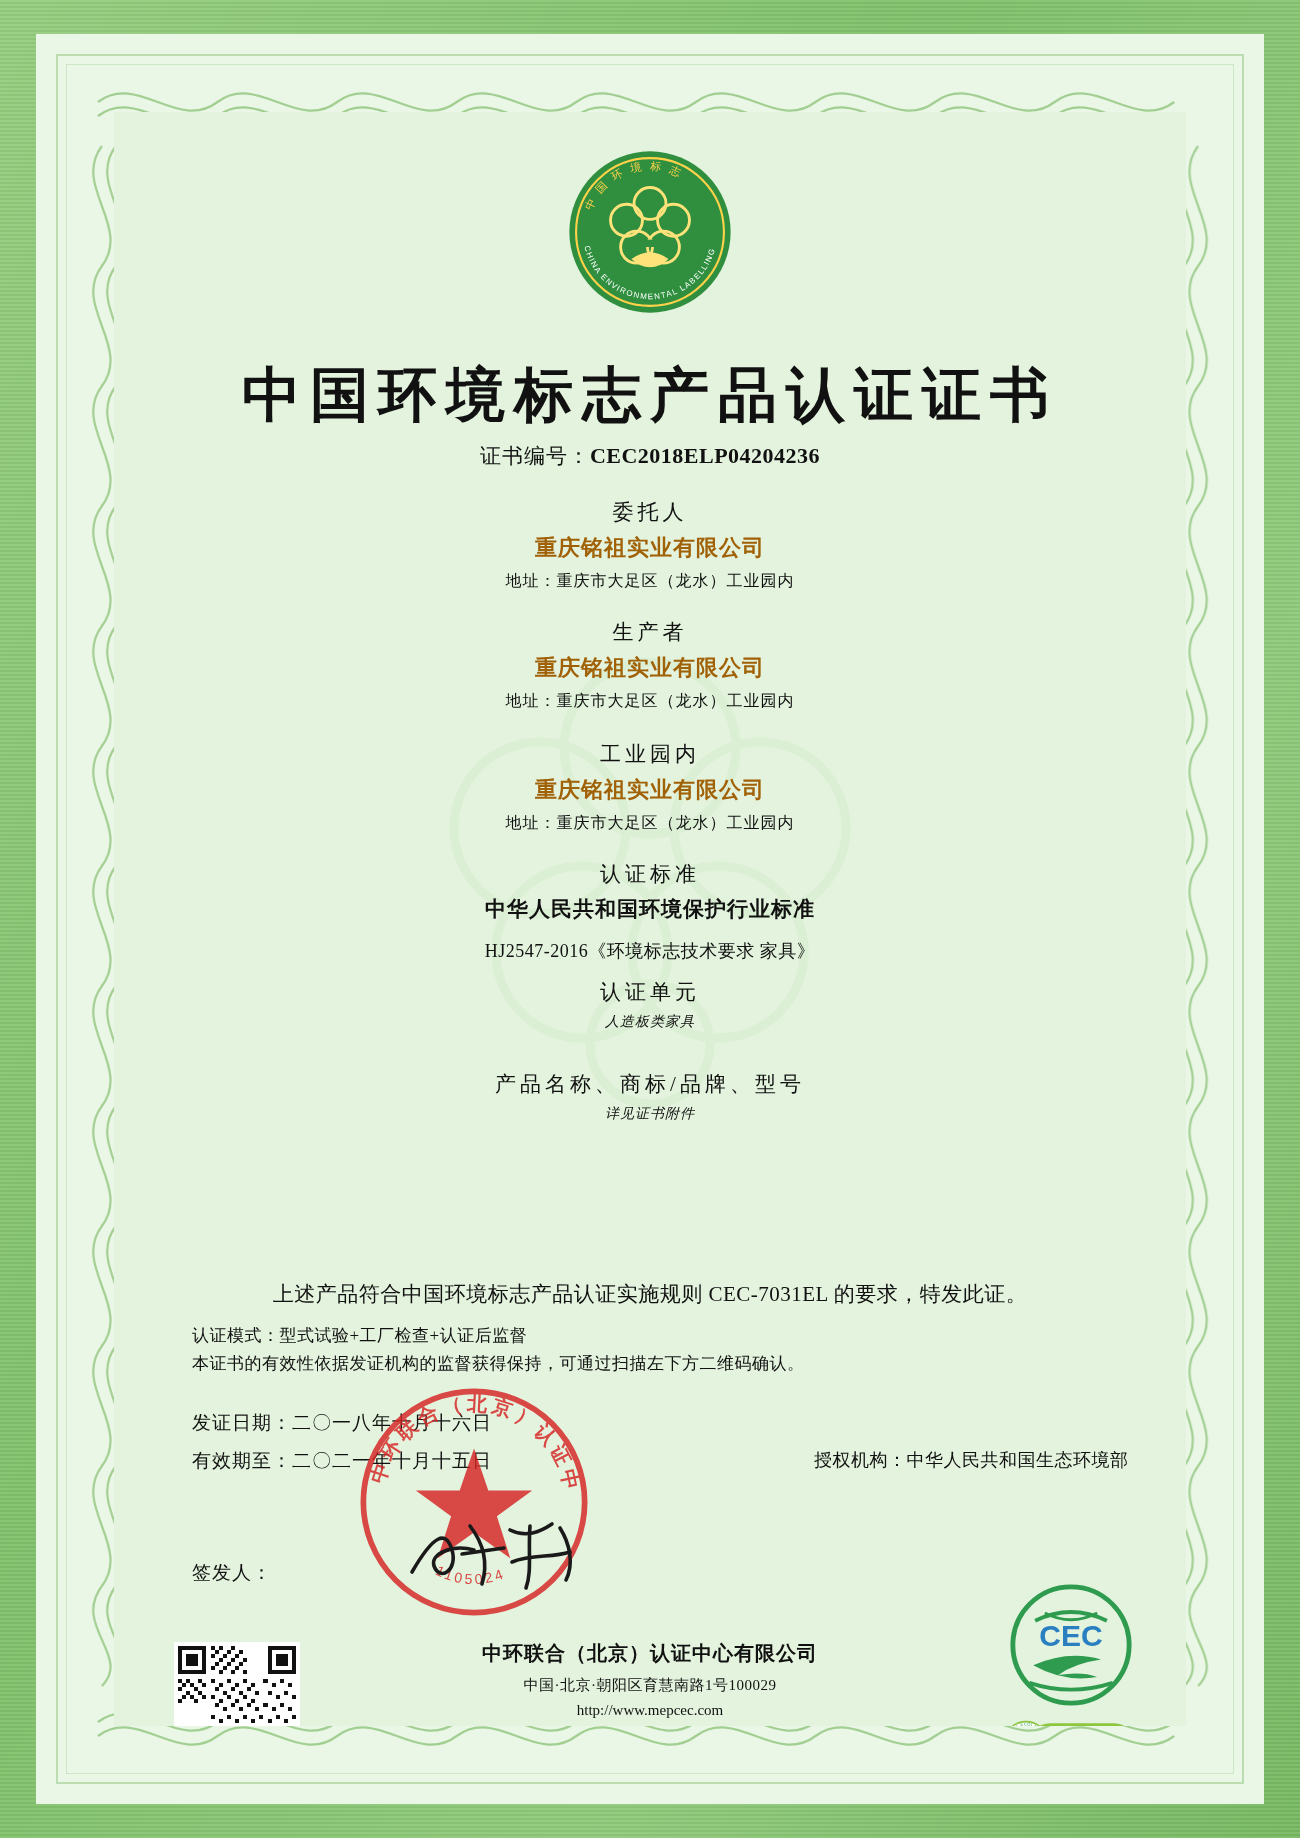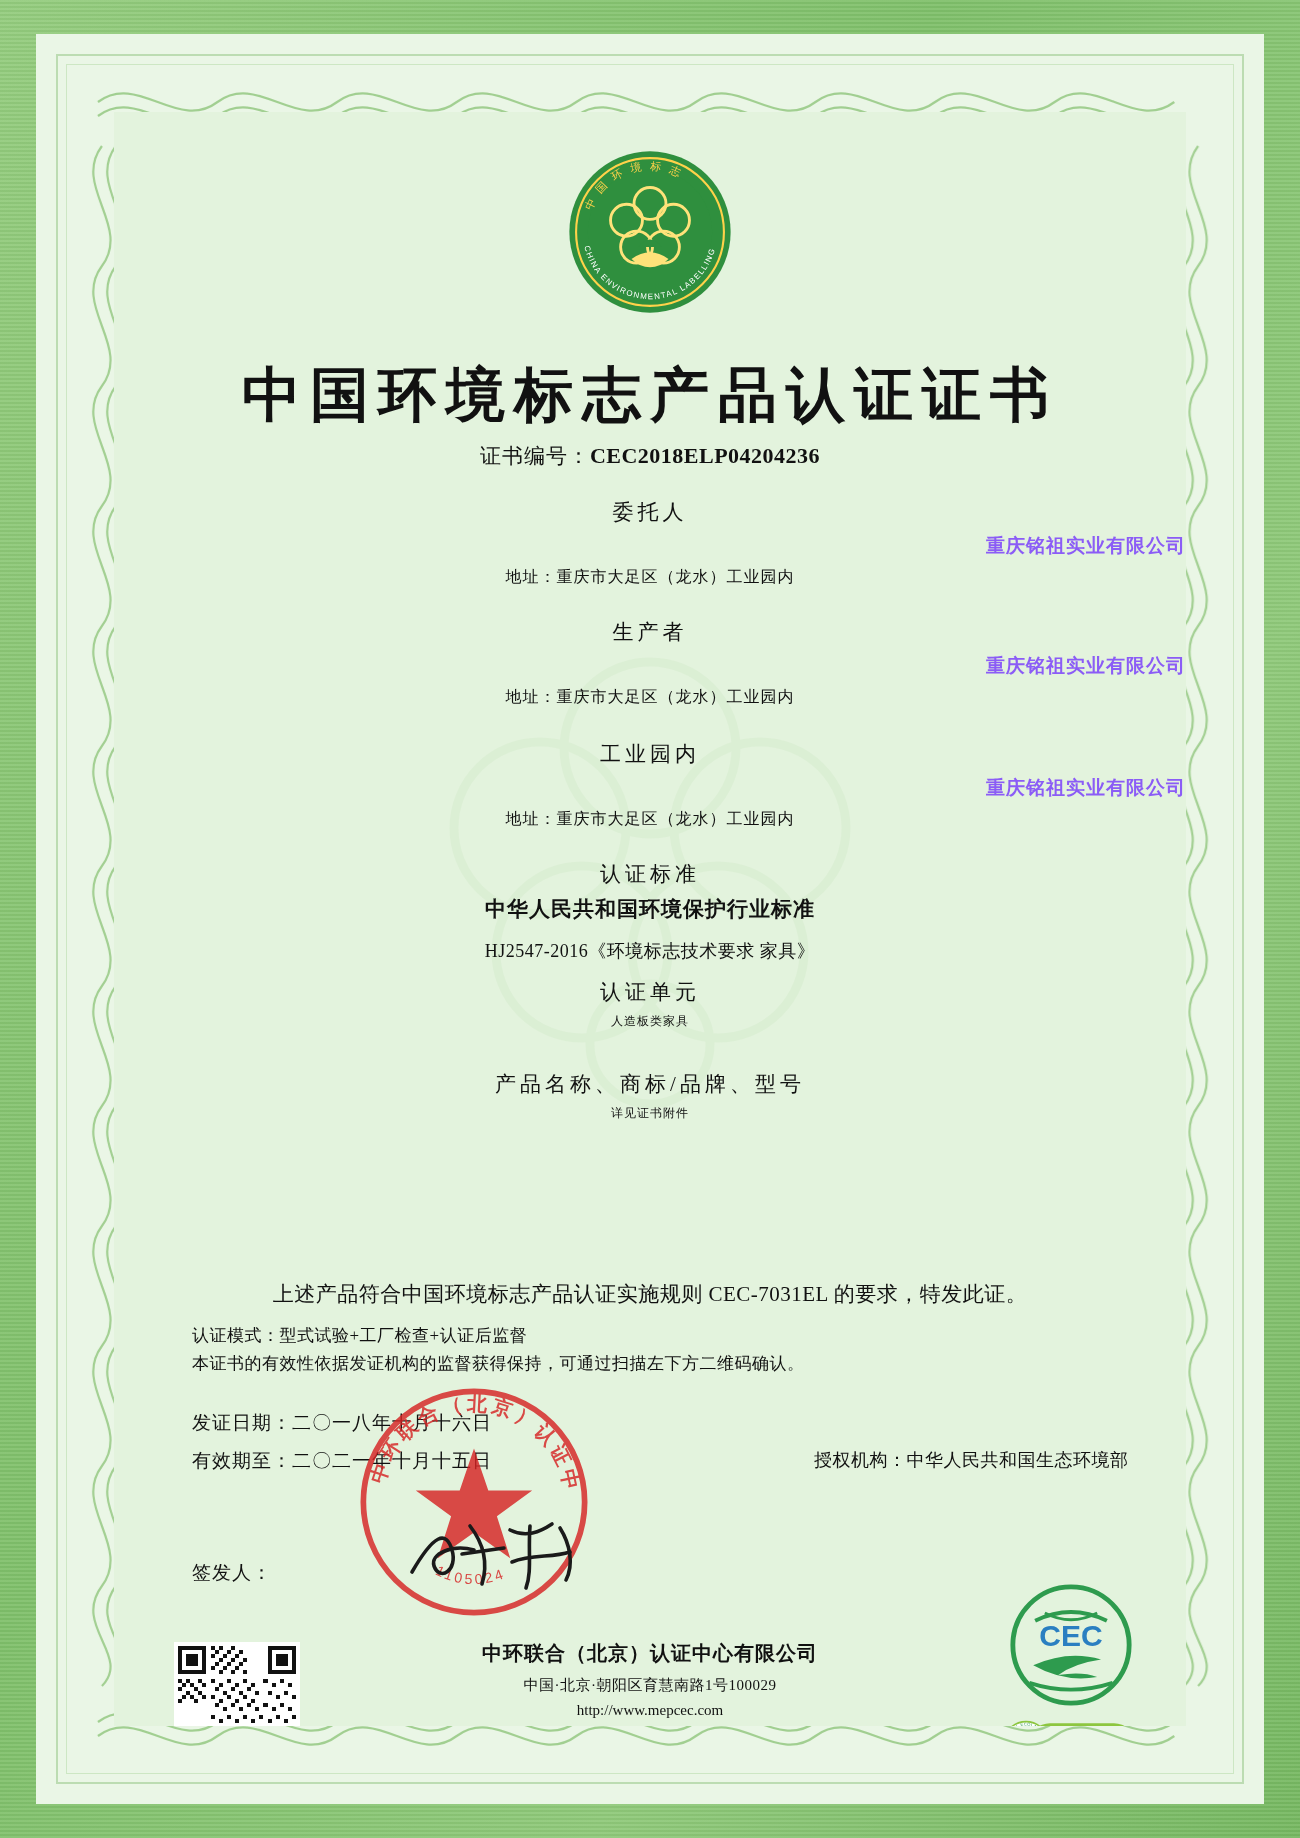--- a/index.html
+++ b/index.html
@@ -65,23 +65,23 @@
     font-size:59px;font-weight:bold;letter-spacing:9px;color:#111;
   }
   .cert-no{
     position:absolute;top:330px;left:0;right:0;text-align:center;
     font-size:21px;color:#111;letter-spacing:1px;
   }
   .cert-no .no-val{font-weight:bold;font-size:22px;letter-spacing:0.5px;}
 
   .block{position:absolute;left:0;right:0;text-align:center;}
   .lbl{font-size:21px;font-weight:normal;letter-spacing:4px;color:#111;}
-  .val{font-size:19px;font-weight:bold;letter-spacing:1px;color:#8b5cf6;margin-top:7px;text-align:right;}
+  .val{font-size:22px;font-weight:bold;letter-spacing:1px;color:#a16207;margin-top:7px;}
   .addr{font-size:16px;color:#111;margin-top:8px;letter-spacing:1px;}
-  .sub{font-size:12px;color:#111;margin-top:7px;letter-spacing:1px;}
+  .sub{font-size:14px;color:#111;margin-top:7px;letter-spacing:1px;font-style:italic;}
   .std1{font-size:21px;font-weight:bold;letter-spacing:1px;color:#111;margin-top:7px;}
   .std2{font-size:18px;color:#111;margin-top:16px;letter-spacing:0.5px;}
 
   .statement{
     position:absolute;left:78px;right:78px;top:1168px;
     font-size:21px;color:#111;text-align:center;font-weight:normal;letter-spacing:0.5px;
   }
   .mode{
     position:absolute;left:78px;right:78px;top:1212px;
     font-size:17px;color:#111;letter-spacing:0.5px;

